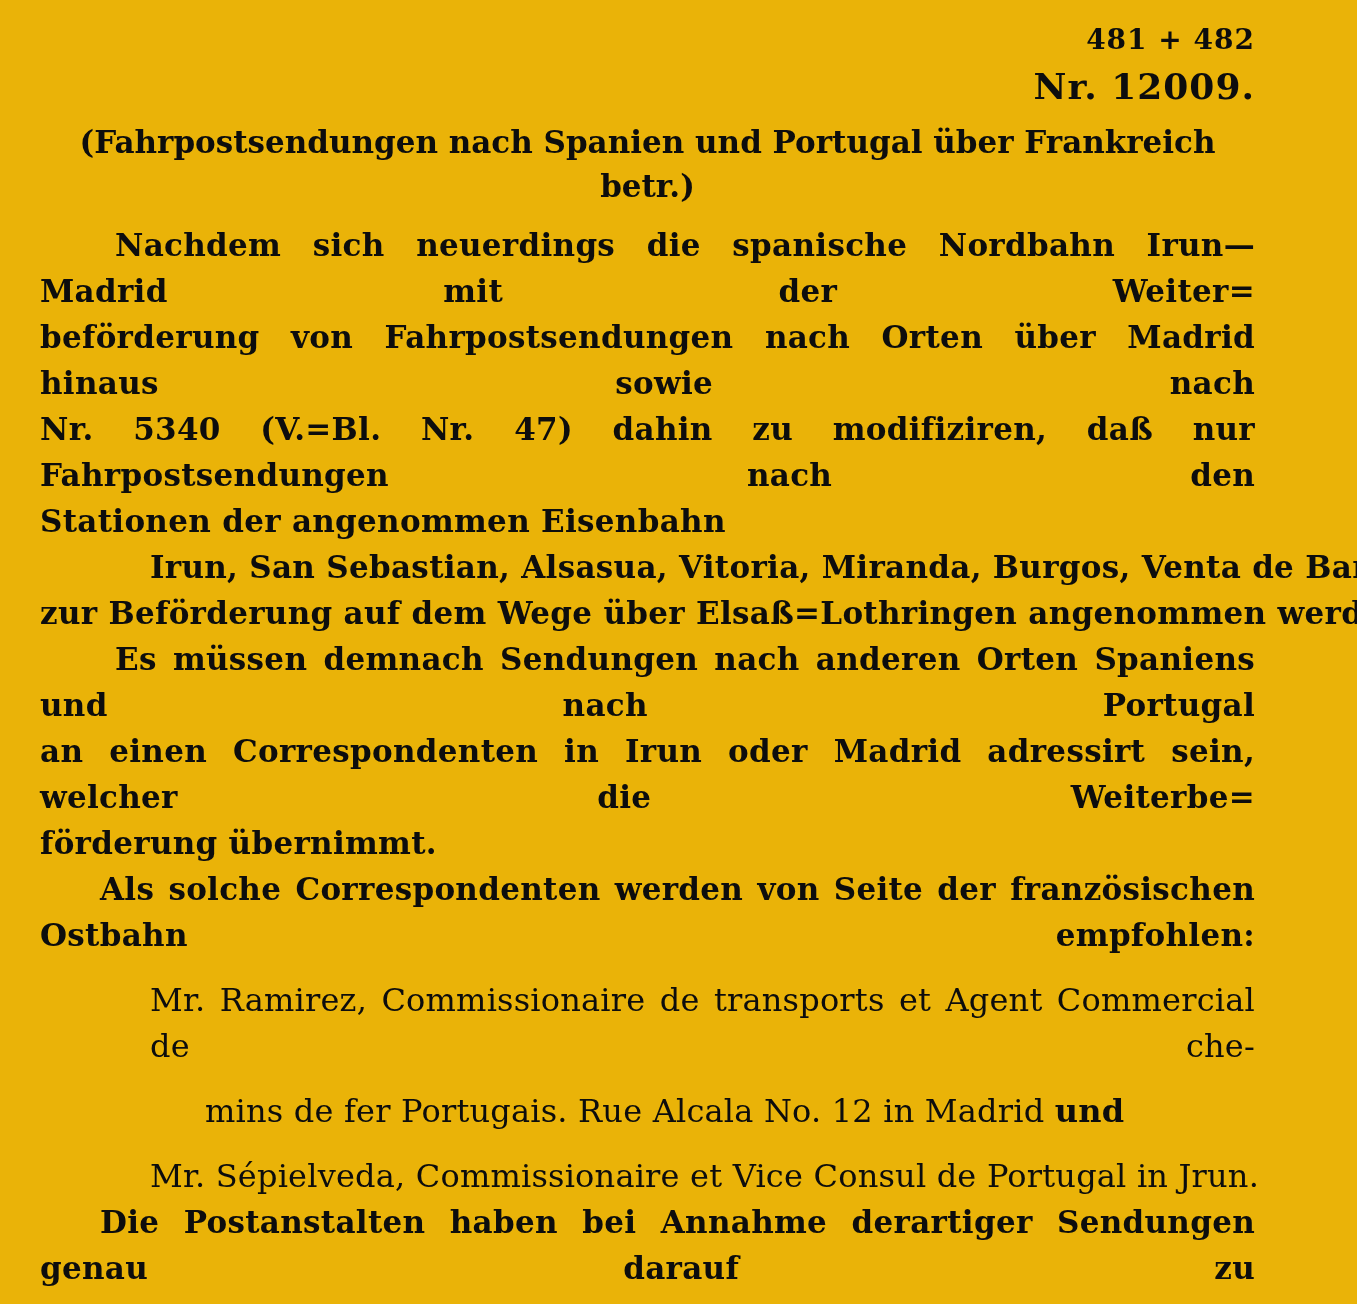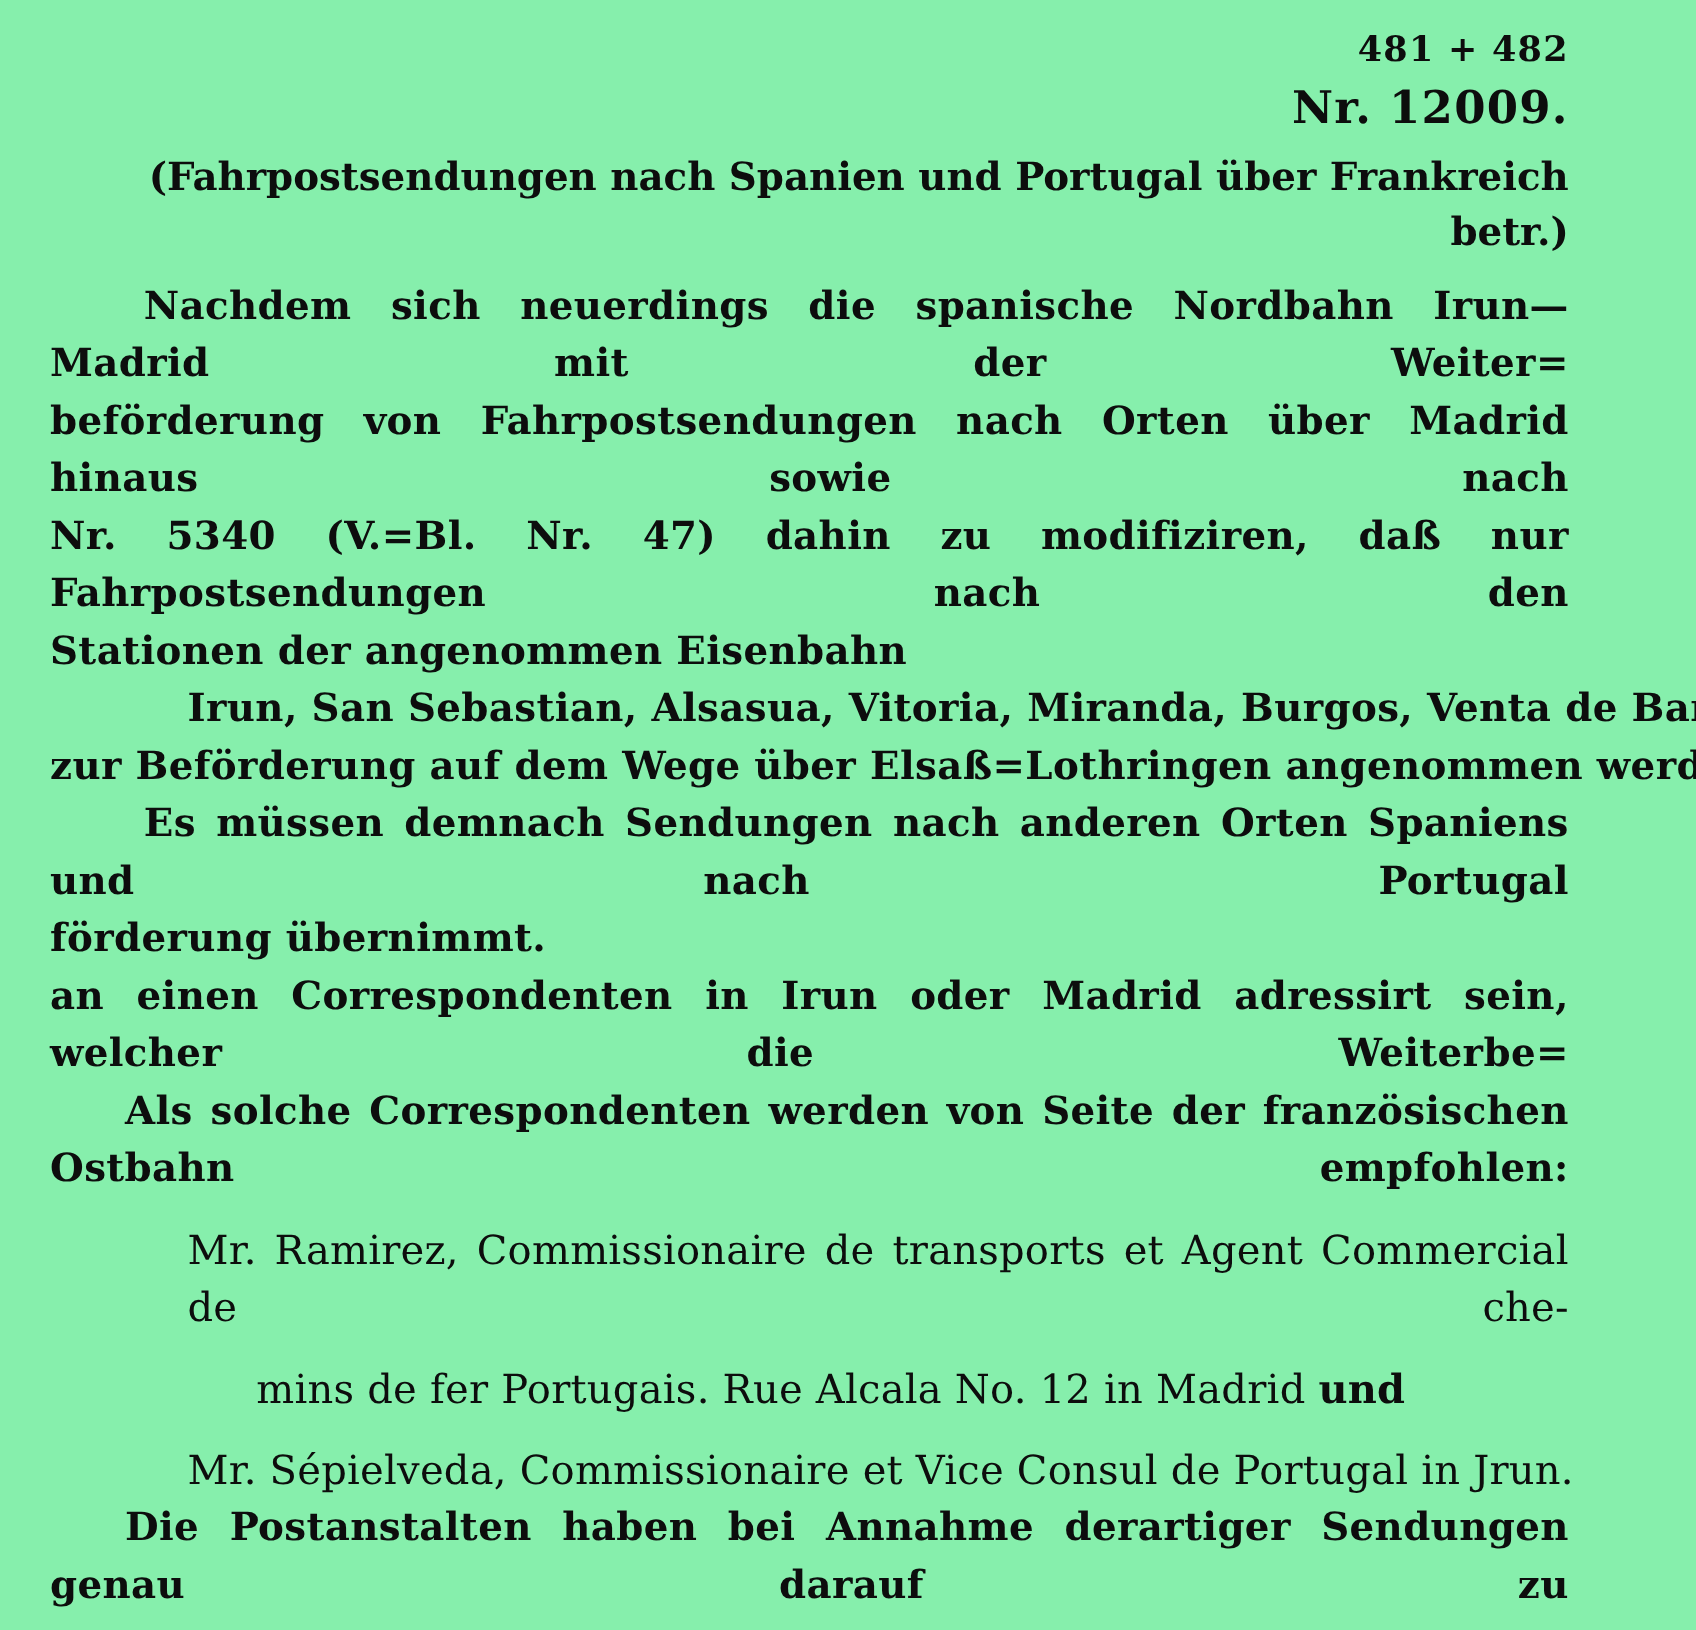--- a/index.html
+++ b/index.html
@@ -4,21 +4,21 @@
 <style>
   html, body {
     margin: 0;
     padding: 0;
     background: #ffffff;
   }
   .page {
     position: relative;
     width: 1357px;
     height: 1304px;
-    background: #86efac;
+    background: #eab308;
     color: #0d0d0d;
     font-family: "DejaVu Serif", serif;
     overflow: hidden;
     box-sizing: border-box;
     padding: 24px 102px 0 40px; 
   }
   
   .page-number {
     text-align: right;
     font-size: 28px;
@@ -29,21 +29,21 @@
   .doc-number {
     margin-top: 8px;
     font-size: 36px;
     font-weight: 700;
     line-height: 44px;
     letter-spacing: 1px;
     text-align: right;
   }
   .subject {
     margin-top: 12px;
-    text-align: right;
+    text-align: center;
     font-size: 31px;
     font-weight: 700;
     line-height: 44px;
   }
   
   .body-block { margin-top: 14px; }
   .line {
     font-size: 31px;
     line-height: 46px;
     white-space: nowrap;
@@ -74,22 +74,22 @@
   <div class="subject">(Fahrpostsendungen nach Spanien und Portugal über Frankreich betr.)</div>
 
   <div class="body-block">
     <div class="line fr j ind-par">Nachdem sich neuerdings die spanische Nordbahn Irun—Madrid mit der Weiter=</div>
     <div class="line fr j">beförderung von Fahrpostsendungen nach Orten über Madrid hinaus sowie nach</div>
     <div class="line fr j">Nr. 5340 (V.=Bl. Nr. 47) dahin zu modifiziren, daß nur Fahrpostsendungen nach den</div>
     <div class="line fr">Stationen der angenommen Eisenbahn</div>
     <div class="line fr ind-list">Irun, San Sebastian, Alsasua, Vitoria, Miranda, Burgos, Venta de Bannos,</div>
     <div class="line fr">zur Beförderung auf dem Wege über Elsaß=Lothringen angenommen werden können.</div>
     <div class="line fr j ind-par">Es müssen demnach Sendungen nach anderen Orten Spaniens und nach Portugal</div>
+    <div class="line fr j">an einen Correspondenten in Irun oder Madrid adressirt sein, welcher die Weiterbe=</div>
     <div class="line fr">förderung übernimmt.</div>
-    <div class="line fr j">an einen Correspondenten in Irun oder Madrid adressirt sein, welcher die Weiterbe=</div>
     <div class="line fr j ind-par2">Als solche Correspondenten werden von Seite der französischen Ostbahn empfohlen:</div>
     <div class="line an j ind-list">Mr. Ramirez, Commissionaire de transports et Agent Commercial de che-</div>
     <div class="line an ind-cont"><span>mins de fer Portugais. Rue Alcala No. 12 in Madrid </span><span class="fr-inline">und</span></div>
     <div class="line an ind-list">Mr. Sépielveda, Commissionaire et Vice Consul de Portugal in Jrun.</div>
     <div class="line fr j ind-par2">Die Postanstalten haben bei Annahme derartiger Sendungen genau darauf zu</div>
 
   </div>
 
 </div>
 

